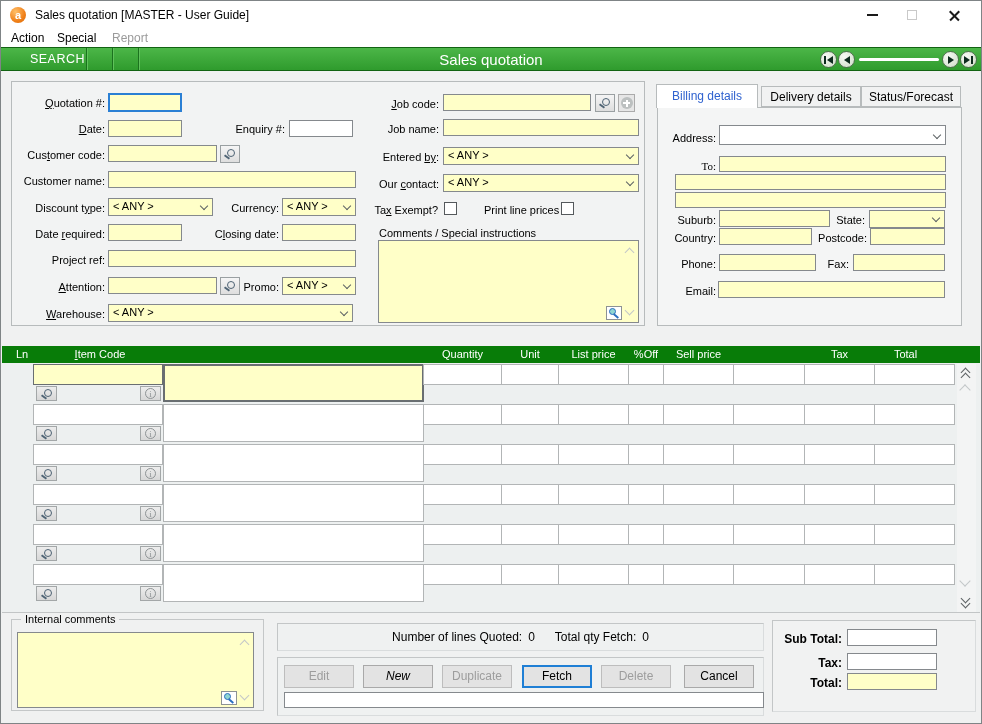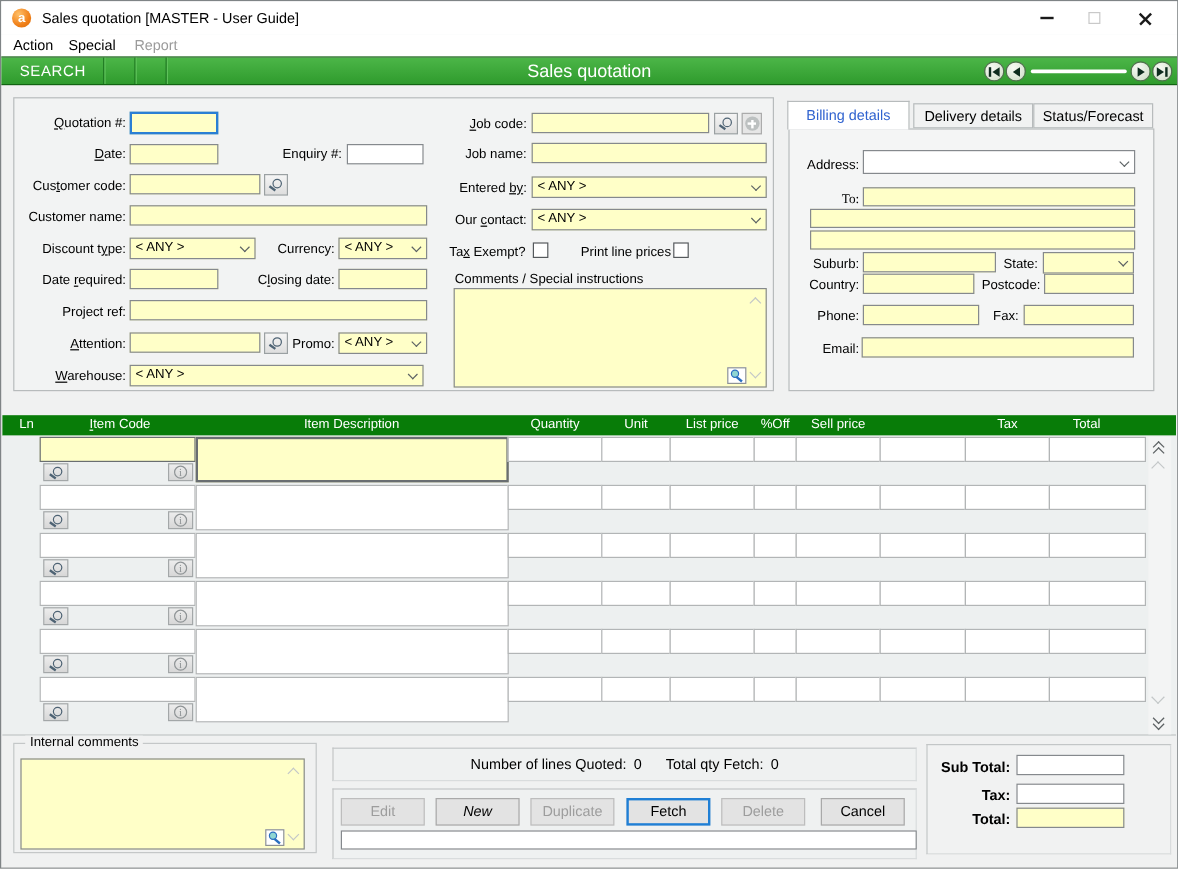--- a/index.html
+++ b/index.html
@@ -23,21 +23,21 @@
   .menubar{position:absolute;left:0;top:28px;right:0;height:18px;background:#fff;}
   .menu-item{position:absolute;top:2px;font-size:12px;color:#000;}
   .menu-item.disabled{color:#9b9b9b;}
   
   .toolbar{position:absolute;left:0;top:46px;right:0;height:24px;
            background:linear-gradient(#4cb648,#2f9b2d);
            border-top:1px solid #126312;border-bottom:1px solid #126312;}
   .seg-line{position:absolute;top:0;bottom:0;width:1px;background:#1b721e;}
   .seg-hl{position:absolute;top:0;bottom:0;width:1px;background:#5fc25b;}
   .search-btn{position:absolute;left:2px;top:0;width:82px;height:22px;color:#fff;
-              font-size:12.5px;line-height:22px;text-align:center;letter-spacing:.5px;}
+              font-size:12.5px;line-height:22px;text-align:right;letter-spacing:.5px;}
   .tb-title{position:absolute;left:0;right:0;top:0;text-align:center;color:#fff;font-size:15px;line-height:23px;}
   .nav{position:absolute;top:3px;width:17px;height:17px;border-radius:50%;
        background:radial-gradient(circle at 35% 30%,#f7faf4,#ccdbc5);
        border:1px solid #50704e;display:flex;align-items:center;justify-content:center;gap:1px;}
   .tri-l{width:0;height:0;border-top:4px solid transparent;border-bottom:4px solid transparent;border-right:6px solid #0e2c1e;}
   .tri-r{width:0;height:0;border-top:4px solid transparent;border-bottom:4px solid transparent;border-left:6px solid #0e2c1e;}
   .nav-bar{width:2px;height:8px;background:#0e2c1e;}
   .slider-line{position:absolute;left:858px;top:10px;width:80px;height:3px;background:#fff;border-radius:2px;}
   
   .panel{position:absolute;border:1px solid #b7bbbc;background:#f2f3f3;}
@@ -262,21 +262,20 @@
   <div class="inp" style="left:718px;top:253px;width:97px;height:17px;"></div>
   <div class="lbl r" style="left:810px;top:257px;width:38px;">Fax:</div>
   <div class="inp" style="left:852px;top:253px;width:92px;height:17px;"></div>
 
   <div class="lbl r" style="left:660px;top:284px;width:55px;">Email:</div>
   <div class="inp" style="left:717px;top:280px;width:227px;height:17px;"></div>
 
   <div class="ghead">
       <div class="hlbl" style="left: 14px; width: 20px; text-align: left;"><span>Ln</span></div>
       <div class="hlbl" style="left: 36px; width: 124px;"><span class="u">I</span><span>tem Code</span></div>
-      <div class="hlbl" style="left: 161px; width: 260px;"><span>Item Description</span></div>
       <div class="hlbl" style="left: 421px; width: 79px;"><span>Quantity</span></div>
       <div class="hlbl" style="left: 499px; width: 58px;"><span>Unit</span></div>
       <div class="hlbl" style="left: 556px; width: 71px;"><span>List price</span></div>
       <div class="hlbl" style="left: 626px; width: 36px;"><span>%Off</span></div>
       <div class="hlbl" style="left: 661px; width: 71px;"><span>Sell price</span></div>
       <div class="hlbl" style="left: 731px; width: 72px; margin-top: 36px;"><span>Extended</span></div>
       <div class="hlbl" style="left: 802px; width: 71px;"><span>Tax</span></div>
       <div class="hlbl" style="left: 872px; width: 63px;"><span>Total</span></div>
     </div>
   <div class="grid-body">

